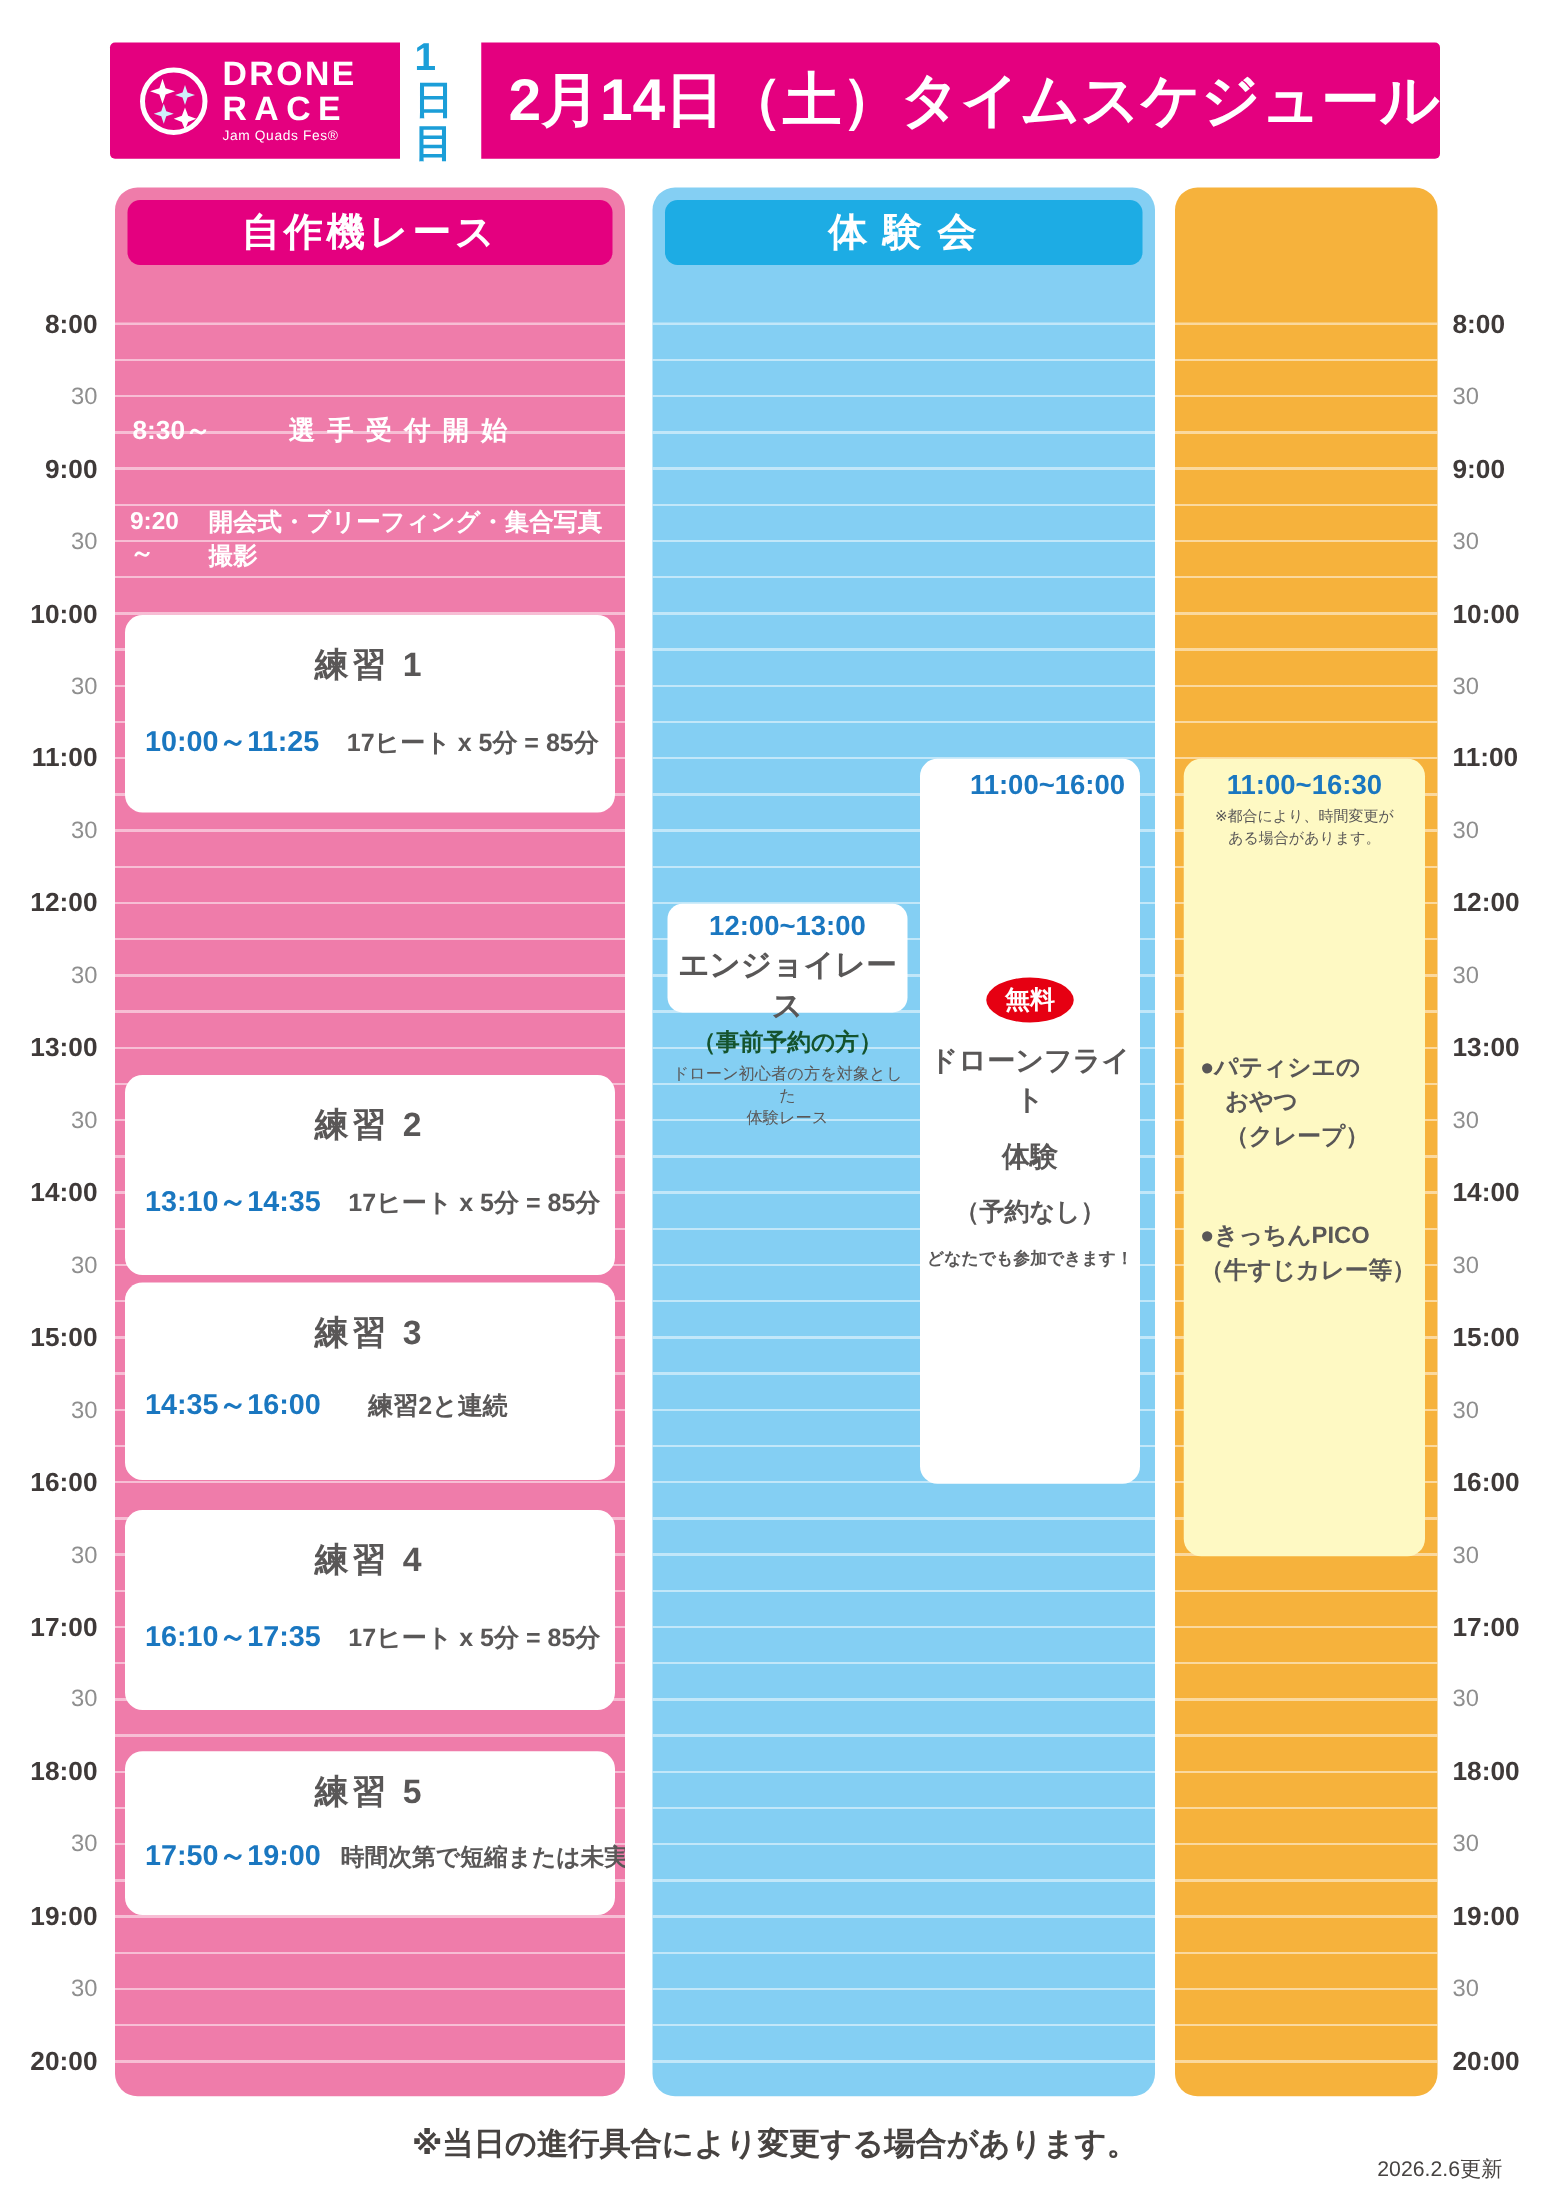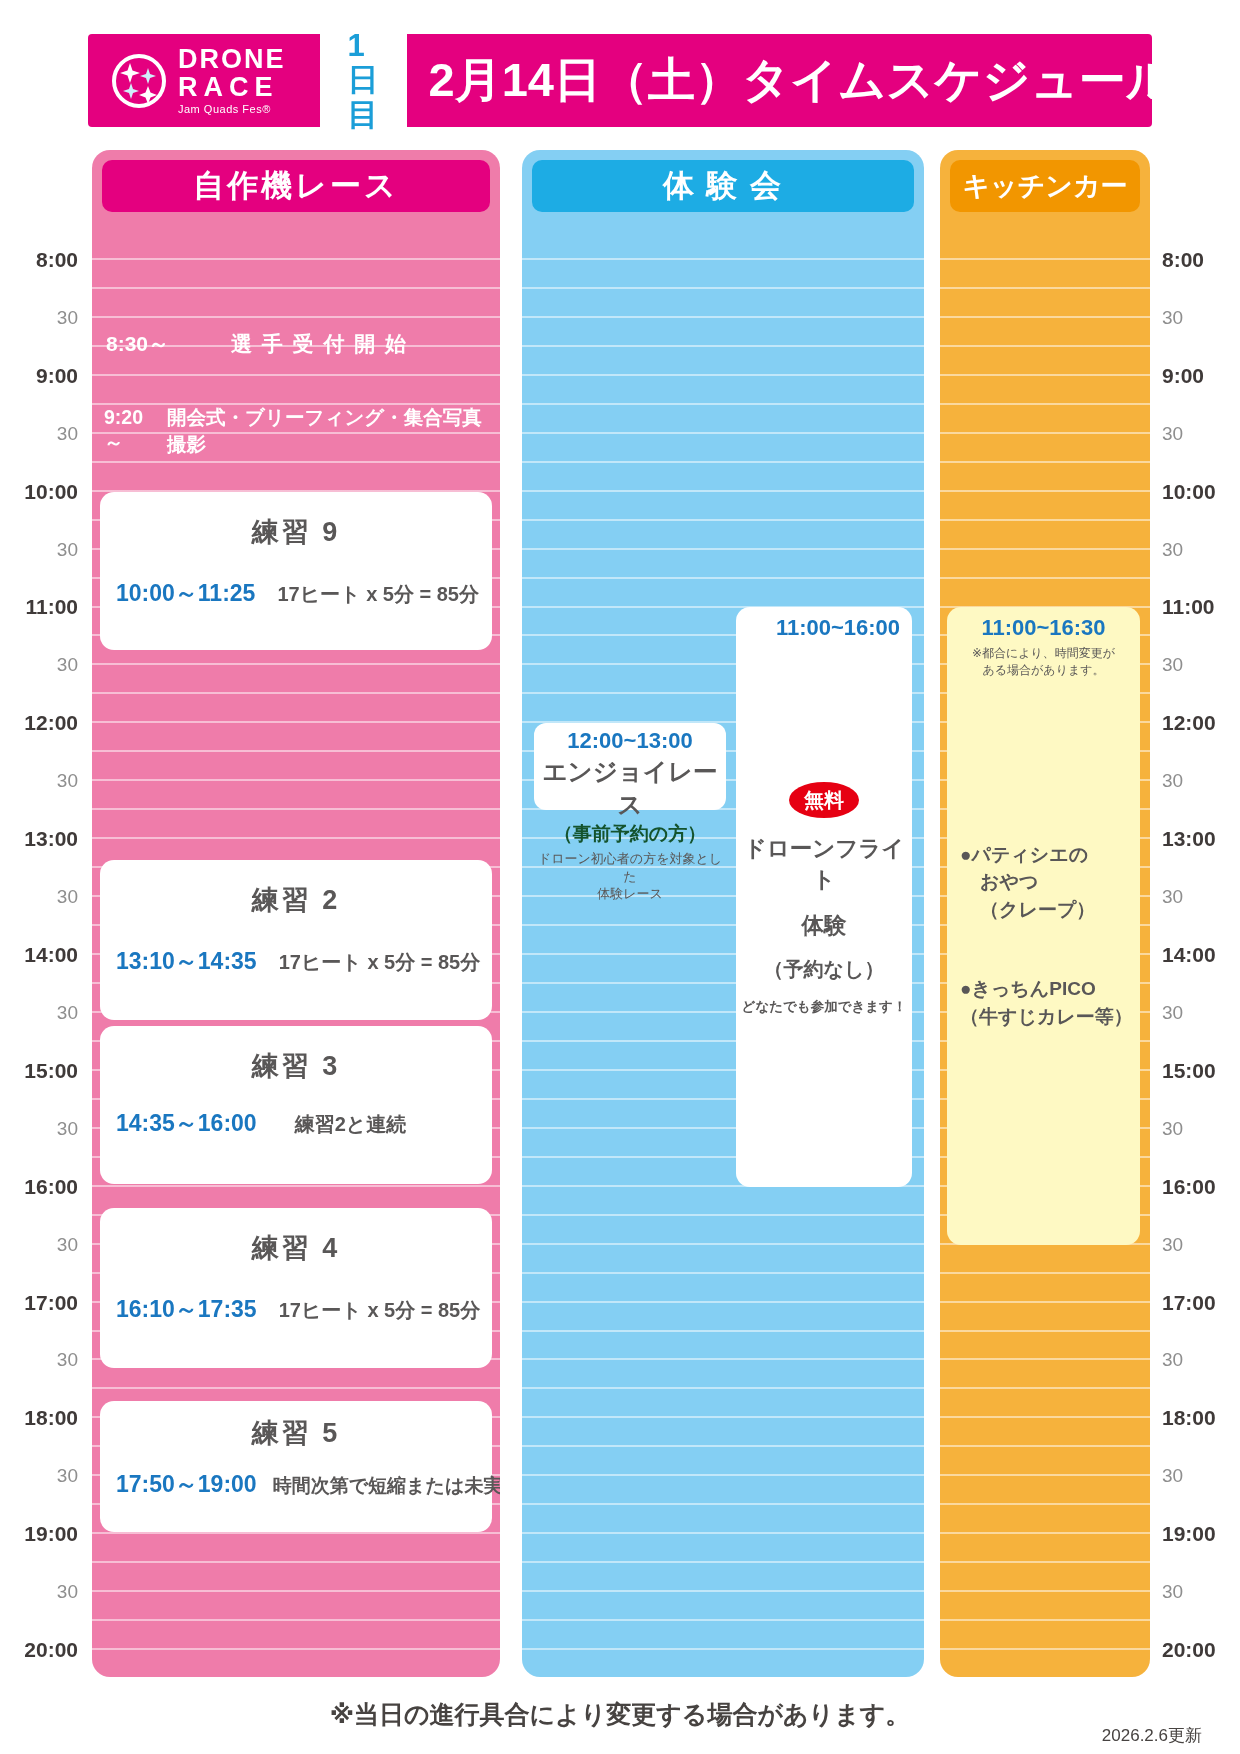--- a/index.html
+++ b/index.html
@@ -9,21 +9,21 @@
 
   
   .banner { position:absolute; left:88px; top:34px; width:1064px; height:93px;
             background:#e4007f; border-radius:4px; display:flex; align-items:center; }
   .logo { display:flex; align-items:center; gap:10px; margin-left:22px; }
   .logo-text { color:#fff; line-height:1; }
   .logo-line1 { font-size:27px; font-weight:bold; letter-spacing:2px; }
   .logo-line2 { font-size:27px; font-weight:bold; letter-spacing:6px; margin-top:1px; }
   .logo-line3 { font-size:11px; margin-top:3px; letter-spacing:.5px; }
   .day-badge { background:#ffffff; color:#1b9ed8; font-weight:bold; font-size:31px;
-               border-radius:8px; padding:4px 28px; margin-left:34px; line-height:1.1; }
+               border-radius:8px; padding:4px 12px; margin-left:34px; line-height:1.1; }
   .banner-title { color:#fff; font-weight:bold; font-size:47px; margin-left:22px;
                   letter-spacing:0px; white-space:nowrap; }
 
   
   .times { position:absolute; top:231px; width:86px; display:flex; flex-direction:column; }
   .times-left  { left:0; }
   .times-right { left:1154px; }
   .times > div { height:57.93px; display:flex; align-items:center; }
   .times-left  > div { justify-content:flex-end; padding-right:8px; }
   .times-right > div { justify-content:flex-start; padding-left:8px; }
@@ -197,21 +197,21 @@
     <div class="band band-830">
       <span class="band-time">8:30～</span>
       <span class="band-label">選 手 受 付 開 始</span>
     </div>
     <div class="band band-920">
       <span class="band-time">9:20～</span>
       <span class="band-label">開会式・ブリーフィング・集合写真撮影</span>
     </div>
 
     <div class="pcard pcard-p1">
-      <div class="pcard-title">練習 9</div>
+      <div class="pcard-title">練習 1</div>
       <div class="pcard-row">
         <span class="pcard-time">10:00～11:25</span>
         <span class="pcard-desc">17ヒート x 5分 = 85分</span>
       </div>
     </div>
     <div class="pcard pcard-p2">
       <div class="pcard-title">練習 2</div>
       <div class="pcard-row">
         <span class="pcard-time">13:10～14:35</span>
         <span class="pcard-desc">17ヒート x 5分 = 85分</span>
@@ -261,21 +261,20 @@
         <div class="flight-title">ドローンフライト</div>
         <div class="flight-title">体験</div>
         <div class="flight-sub">（予約なし）</div>
         <div class="flight-desc">どなたでも参加できます！</div>
       </div>
     </div>
   </div>
 
   <div class="col col-kitchen">
     <div class="grid"></div>
-    <div class="col-head">キッチンカー</div>
 
     <div class="kitchen-card">
       <div class="kc-time">11:00~16:30</div>
       <div class="kc-note">
         <div>※都合により、時間変更が</div>
         <div>ある場合があります。</div>
       </div>
       <div class="kc-item kc-item1">
         <div>●パティシエの</div>
         <div class="indent">おやつ</div>

